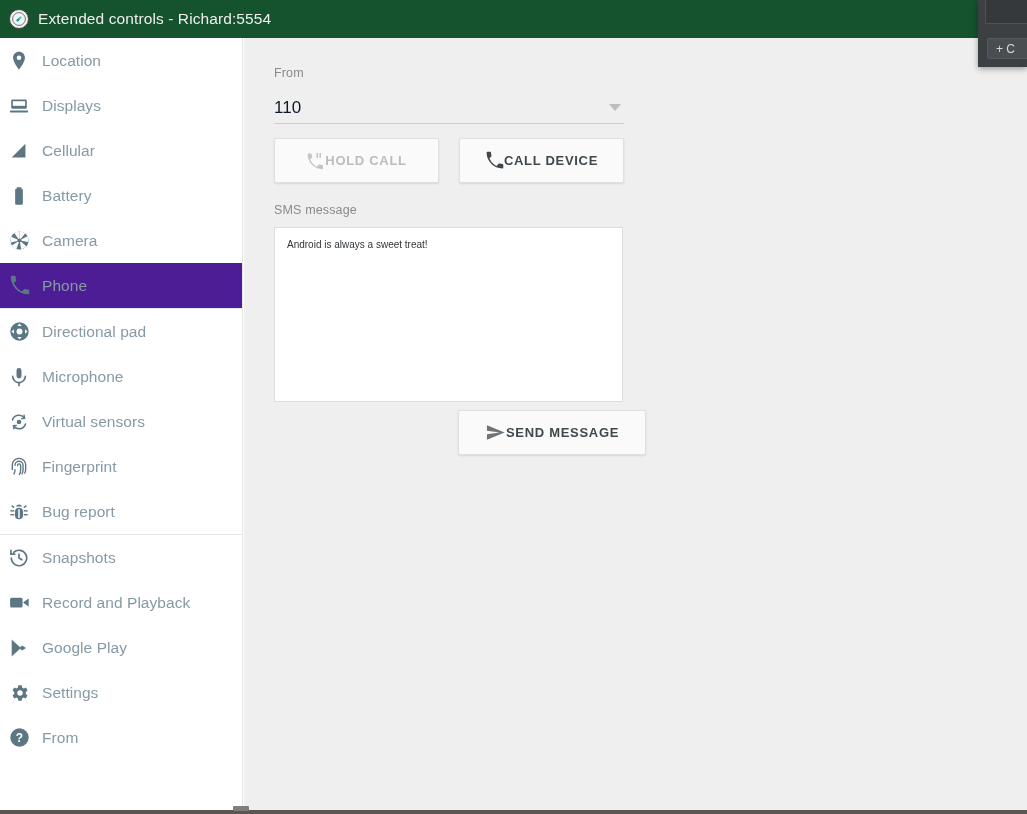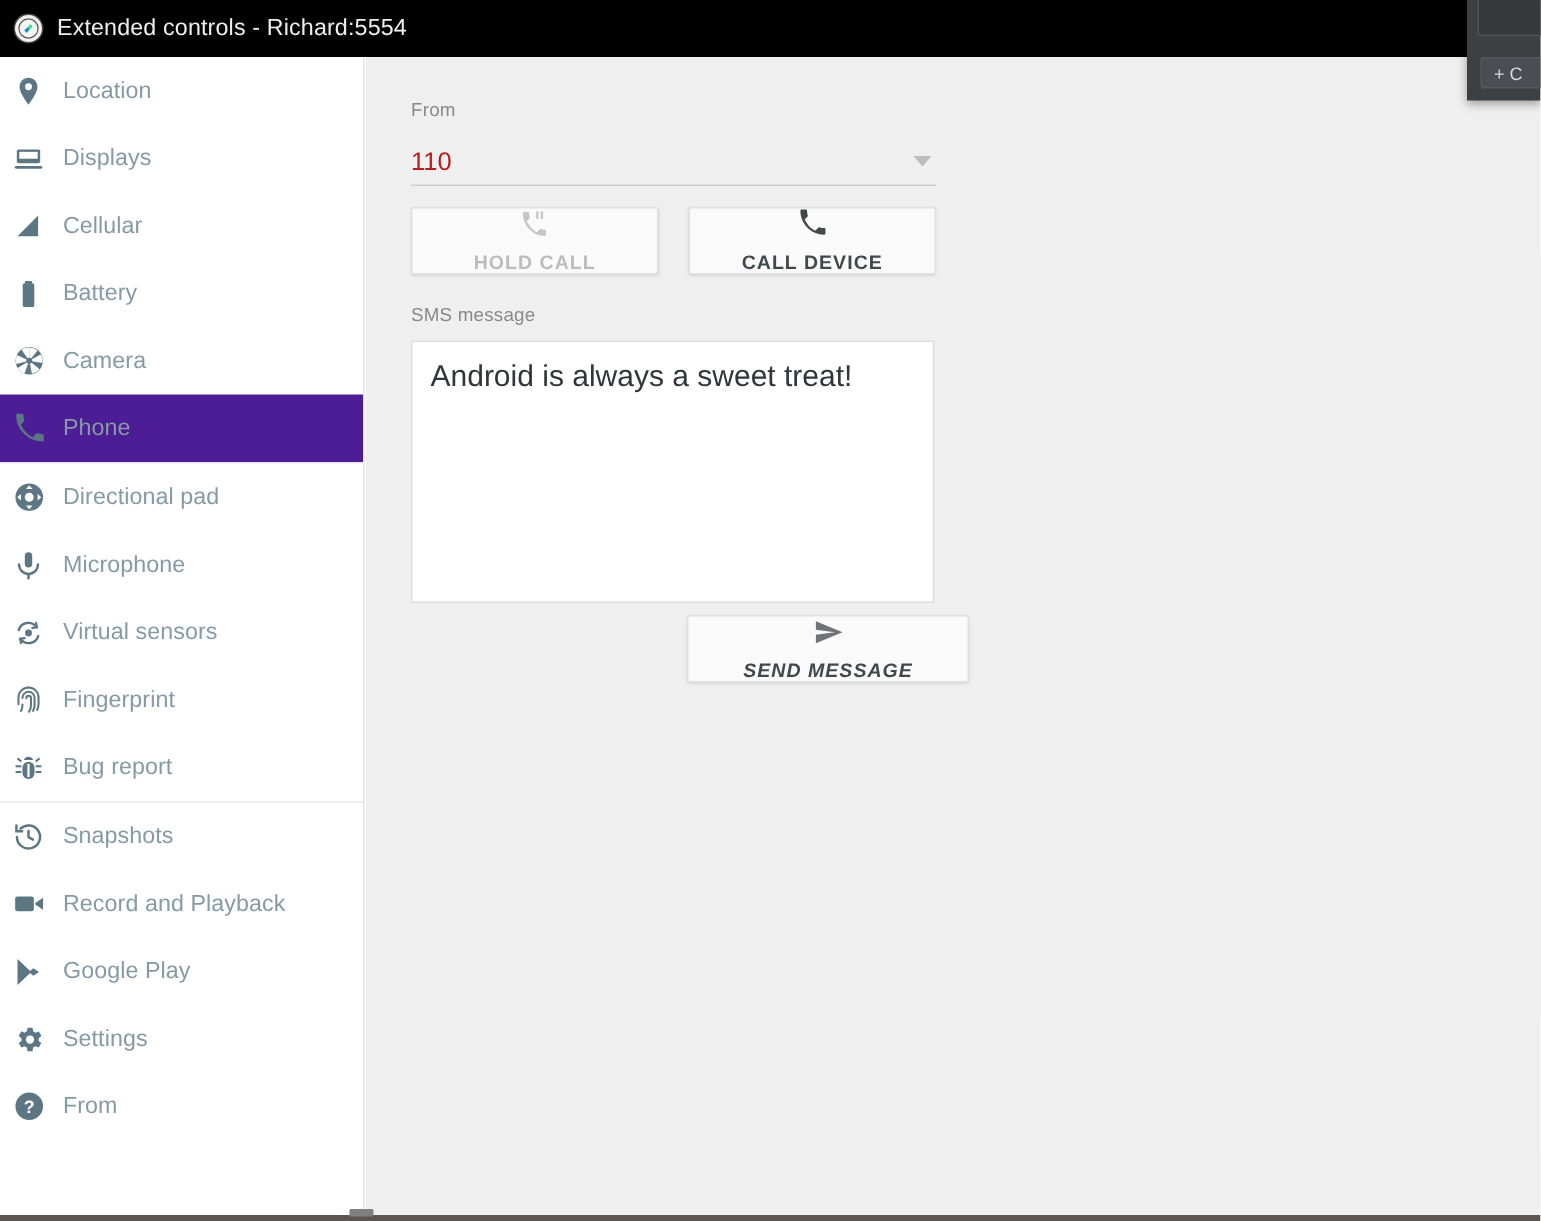--- a/index.html
+++ b/index.html
@@ -12,21 +12,21 @@
   #app {
     position: relative;
     width: 1027px; height: 814px;
     background: #ffffff;
   }
 
   
   #titlebar {
     position: absolute; left: 0; top: 0;
     width: 1027px; height: 38px;
-    background: #000000;
+    background: #14532d;
     display: flex; align-items: center;
     padding-left: 9px;
   }
   #titlebar .app-icon {
     width: 20px; height: 20px;
     border-radius: 50%;
     background: #f2f2f2;
     border: 1px solid #4a4543;
     display: flex; align-items: center; justify-content: center;
     flex: 0 0 auto;
@@ -122,21 +122,21 @@
   #from-block { position: absolute; left: 30px; top: 28px; width: 350px; }
   #from-select {
     margin-top: 12px;
     height: 32px;
     border-bottom: 1px solid #cfcfcf;
     display: flex; align-items: center;
     justify-content: space-between;
     cursor: default;
   }
   #from-select .from-value {
-    color: #b91c1c;
+    color: #0f172a;
     font-size: 17px;
   }
   .caret-down {
     width: 0; height: 0;
     border-left: 6px solid transparent;
     border-right: 6px solid transparent;
     border-top: 7px solid #bdbdbd;
     margin-right: 3px;
   }
 
@@ -144,56 +144,55 @@
   #call-row {
     position: absolute; left: 30px; top: 100px;
     display: flex; gap: 20px;
   }
   .mat-btn {
     height: 45px;
     background: #fafafa;
     border: 1px solid #e0e0e0;
     border-radius: 2px;
     box-shadow: 0 1px 2px rgba(0,0,0,0.11);
-    display: flex; align-items: center; justify-content: space-between;
+    display: flex; align-items: center; justify-content: center;
     gap: 0;
     padding: 0 18px;
     cursor: default;
     font-size: 13px;
     font-weight: bold;
     letter-spacing: 0.7px;
     color: #40484c;
-    flex-direction: column;
   }
   .mat-btn.disabled { color: #bcbcbc; }
   .mat-btn svg { display: block; flex: 0 0 auto; }
   #hold-call-btn { width: 165px; }
   #call-device-btn { width: 165px; }
 
   
   #sms-block { position: absolute; left: 30px; top: 165px; width: 350px; }
   #sms-textarea {
     margin-top: 10px;
     width: 349px; height: 175px;
     background: #ffffff;
     border: 1px solid #dcdcdc;
     padding: 10px 12px;
     color: #31363a;
-    font-size: 20px;
+    font-size: 10px;
     font-family: "Liberation Sans", sans-serif;
     line-height: 1.35;
     resize: none;
     outline: none;
     overflow: auto;
   }
 
   #send-row {
     position: absolute; left: 214px; top: 372px;
   }
-  #send-message-btn { width: 188px; font-style: italic; }
+  #send-message-btn { width: 188px; }
 
   
   #bottom-handle {
     position: absolute; left: 233px; top: 806px;
     width: 16px; height: 5px;
     background: #7f7f7f;
     border-radius: 1px;
     z-index: 5;
   }
   #bottom-edge {

